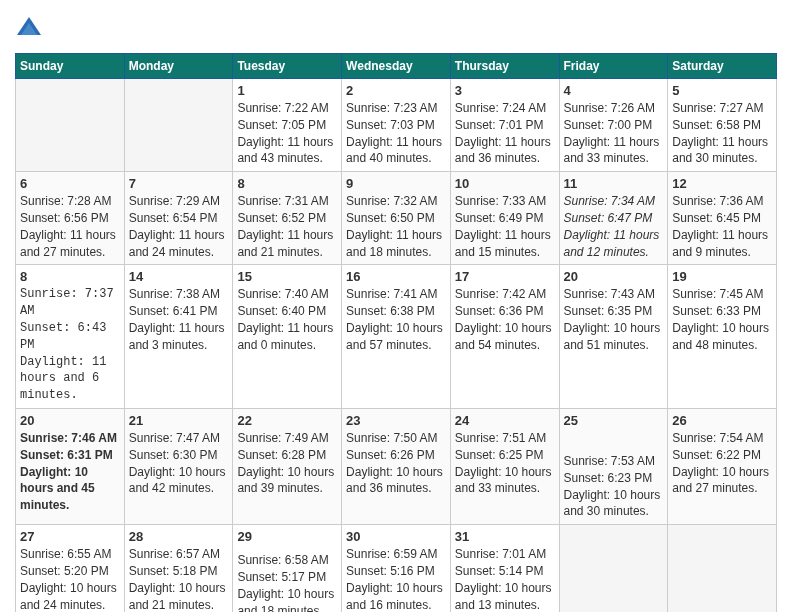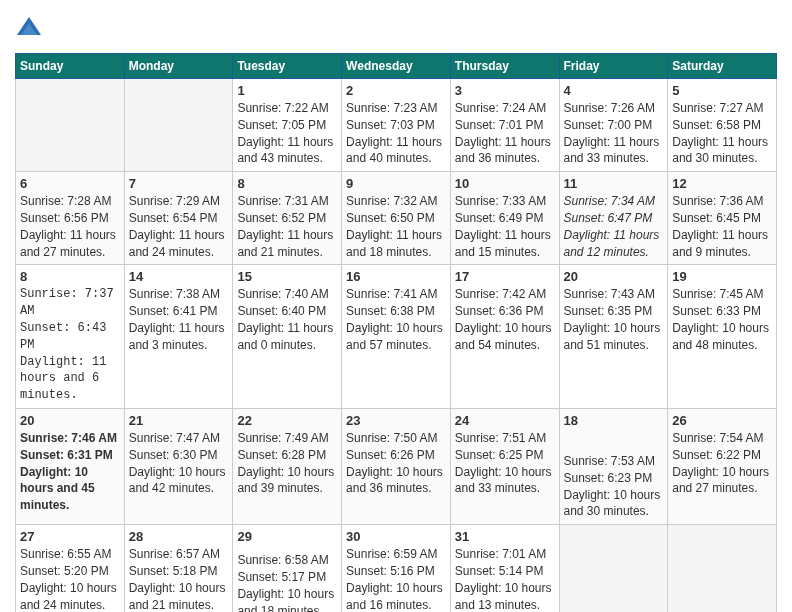--- a/index.html
+++ b/index.html
@@ -257,21 +257,21 @@
 Sunset: 6:26 PM
 Daylight: 10 hours and 36 minutes.</div>
         </td>
         <td>
           <span class="day-number">24</span>
           <div class="day-info" style="white-space: pre-line;">Sunrise: 7:51 AM
 Sunset: 6:25 PM
 Daylight: 10 hours and 33 minutes.</div>
         </td>
         <td>
-          <span class="day-number">18</span>
+          <span class="day-number">25</span>
           <div class="day-info" style="white-space: pre-line; margin-top: 25px;">Sunrise: 7:53 AM
 Sunset: 6:23 PM
 Daylight: 10 hours and 30 minutes.</div>
         </td>
         <td>
           <span class="day-number">26</span>
           <div class="day-info" style="white-space: pre-line;">Sunrise: 7:54 AM
 Sunset: 6:22 PM
 Daylight: 10 hours and 27 minutes.</div>
         </td>

